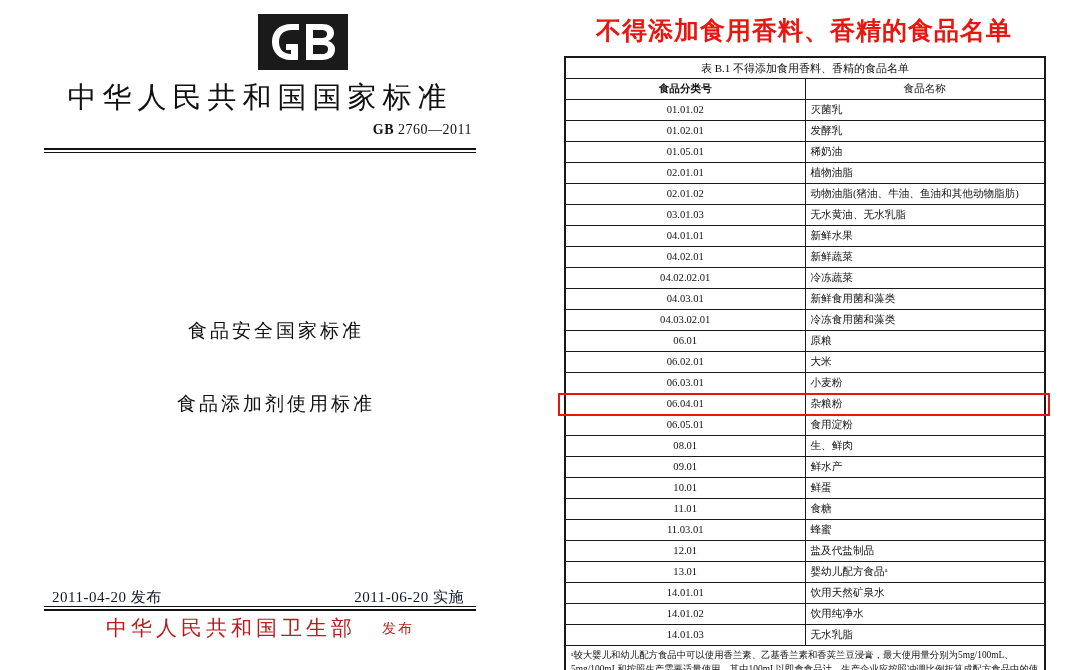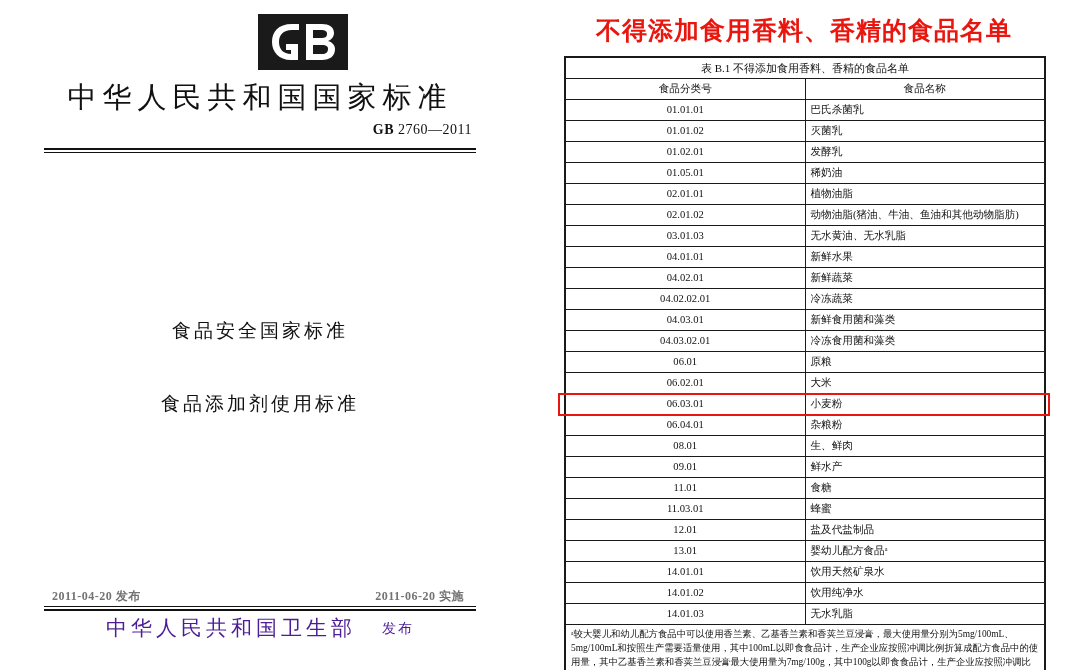--- a/index.html
+++ b/index.html
@@ -70,37 +70,36 @@
   .rule-top2 {
     position: absolute;
     left: 44px;
     top: 152px;
     width: 432px;
     border-top: 1px solid #111;
   }
 
   .cover-sub {
     position: absolute;
-    left: 0;
+    left: 16px;
     width: 520px;
     text-align: center;
     font-size: 19px;
     letter-spacing: 3px;
     color: #111;
   }
   .cover-sub1 { top: 318px; }
   .cover-sub2 { top: 359px; margin-top: 32px; }
 
   .date-line {
     position: absolute;
     top: 588px;
-    font-size: 12px;
-    color: #737373;
+    font-size: 15px;
+    color: #0f172a;
     letter-spacing: 0.5px;
-    font-weight: bold;
   }
   .date-left { left: 52px; }
   .date-right { right: 56px; }
 
   .rule-bottom {
     position: absolute;
     left: 44px;
     top: 606px;
     width: 432px;
     border-top: 1px solid #111;
@@ -114,21 +113,21 @@
   }
 
   .publisher {
     position: absolute;
     left: 0;
     top: 614px;
     width: 520px;
     text-align: center;
     font-size: 21px;
     letter-spacing: 4px;
-    color: #4c1d95;
+    color: #b91c1c;
   }
   .publisher .pub-suffix {
     font-size: 14px;
     letter-spacing: 2px;
     margin-left: 26px;
     vertical-align: 2px;
   }
 
   
   .panel {
@@ -248,26 +247,22 @@
   <div class="panel">
     <div class="panel-heading">不得添加食用香料、香精的食品名单</div>
 
     <div class="tbl-wrap">
       <table class="tbl">
         <tbody id="tbody">
             <tr class="caption-row">
               <td colspan="2">表 B.1  不得添加食用香料、香精的食品名单</td>
             </tr>
             <tr>
-              <td class="col-code" style="text-align: center;">食品分类号</td>
+              <td class="col-code" style="text-align: center; font-weight: bold;">食品分类号</td>
               <td class="col-name" style="text-align: center;">食品名称</td>
-            </tr>
-            <tr>
-              <td class="col-code">01.01.01</td>
-              <td class="col-name">巴氏杀菌乳</td>
             </tr>
             <tr>
               <td class="col-code">01.01.02</td>
               <td class="col-name">灭菌乳</td>
             </tr>
             <tr>
               <td class="col-code">01.02.01</td>
               <td class="col-name">发酵乳</td>
             </tr>
             <tr>
@@ -316,28 +311,36 @@
             </tr>
             <tr class="hl">
               <td class="col-code">06.03.01</td>
               <td class="col-name">小麦粉</td>
             </tr>
             <tr>
               <td class="col-code">06.04.01</td>
               <td class="col-name">杂粮粉</td>
             </tr>
             <tr>
+              <td class="col-code">06.05.01</td>
+              <td class="col-name">食用淀粉</td>
+            </tr>
+            <tr>
               <td class="col-code">08.01</td>
               <td class="col-name">生、鲜肉</td>
             </tr>
             <tr>
               <td class="col-code">09.01</td>
               <td class="col-name">鲜水产</td>
             </tr>
             <tr>
+              <td class="col-code">10.01</td>
+              <td class="col-name">鲜蛋</td>
+            </tr>
+            <tr>
               <td class="col-code">11.01</td>
               <td class="col-name">食糖</td>
             </tr>
             <tr>
               <td class="col-code">11.03.01</td>
               <td class="col-name">蜂蜜</td>
             </tr>
             <tr>
               <td class="col-code">12.01</td>
               <td class="col-name">盐及代盐制品</td>

